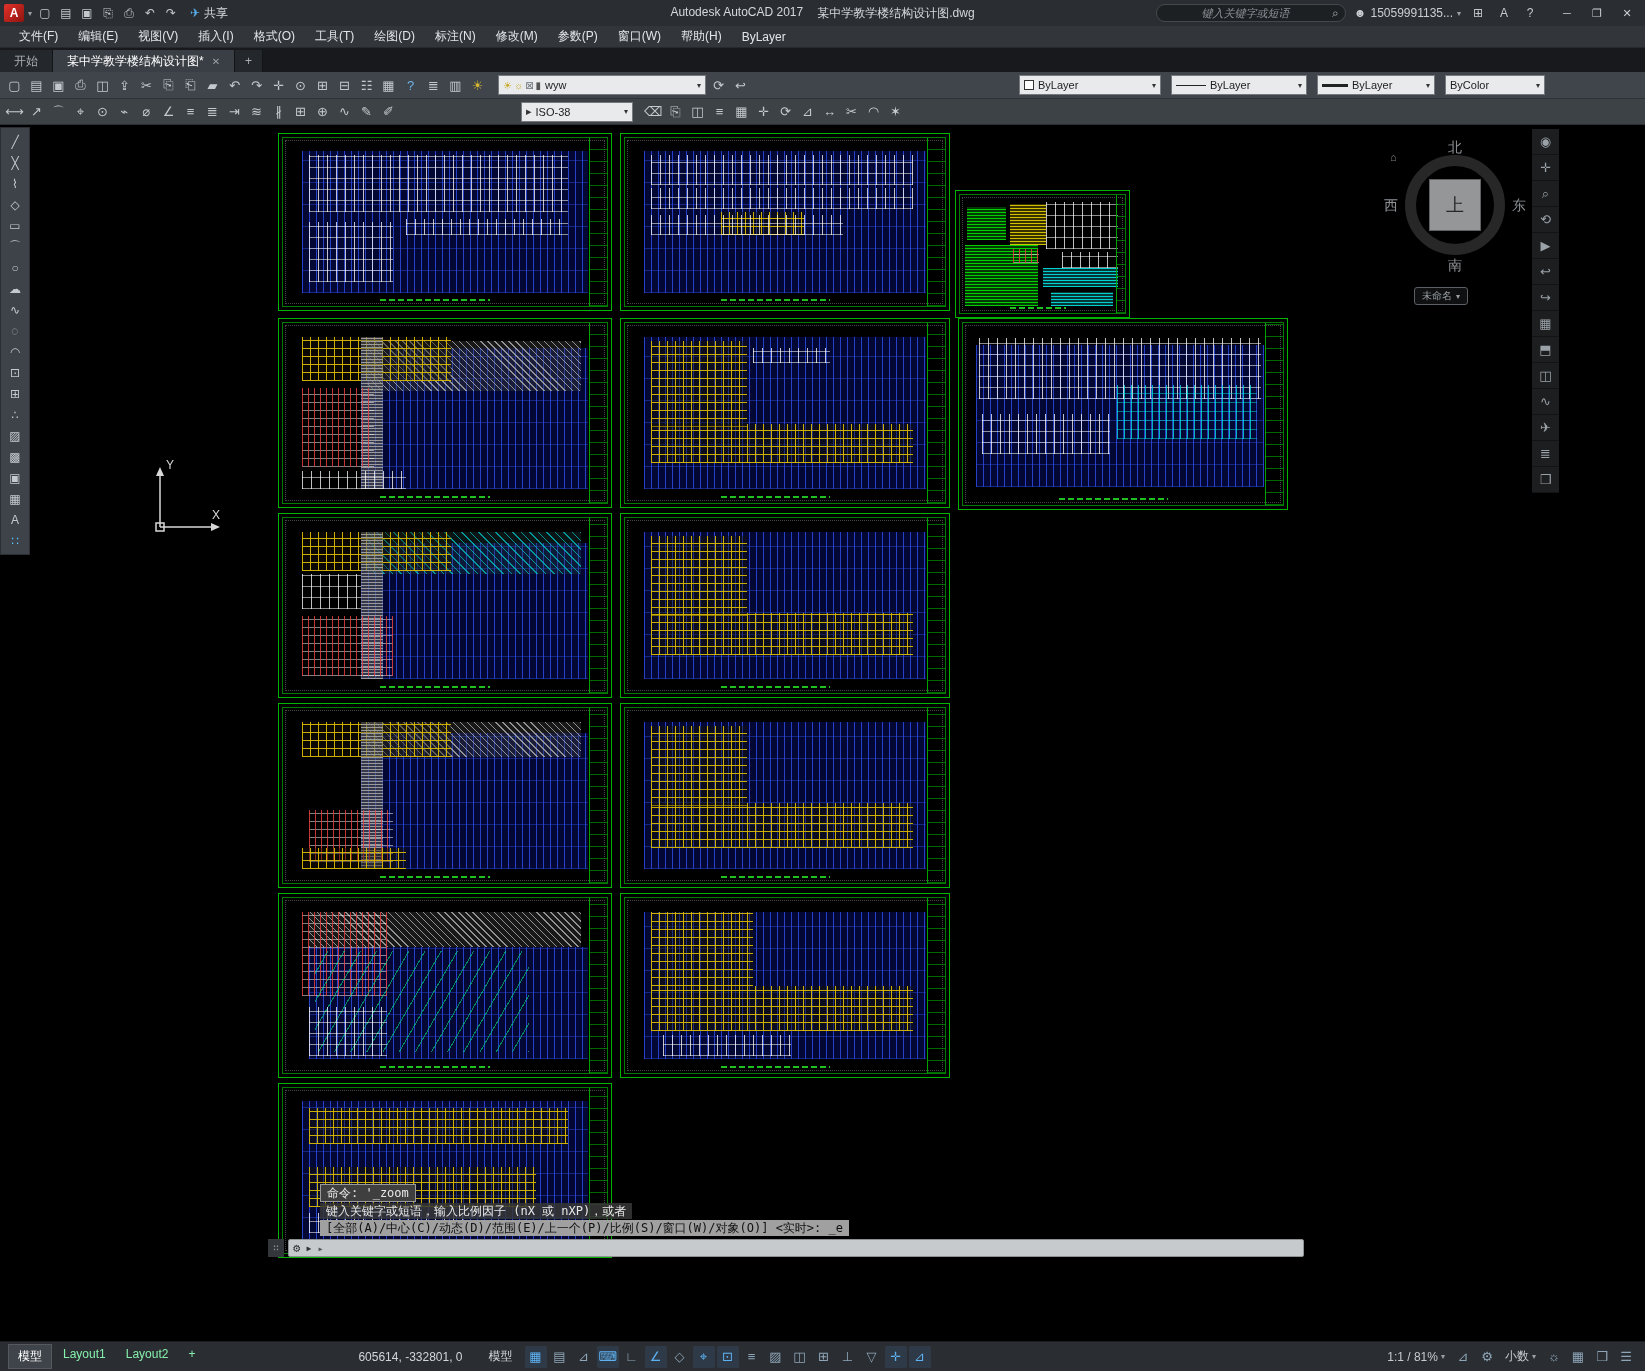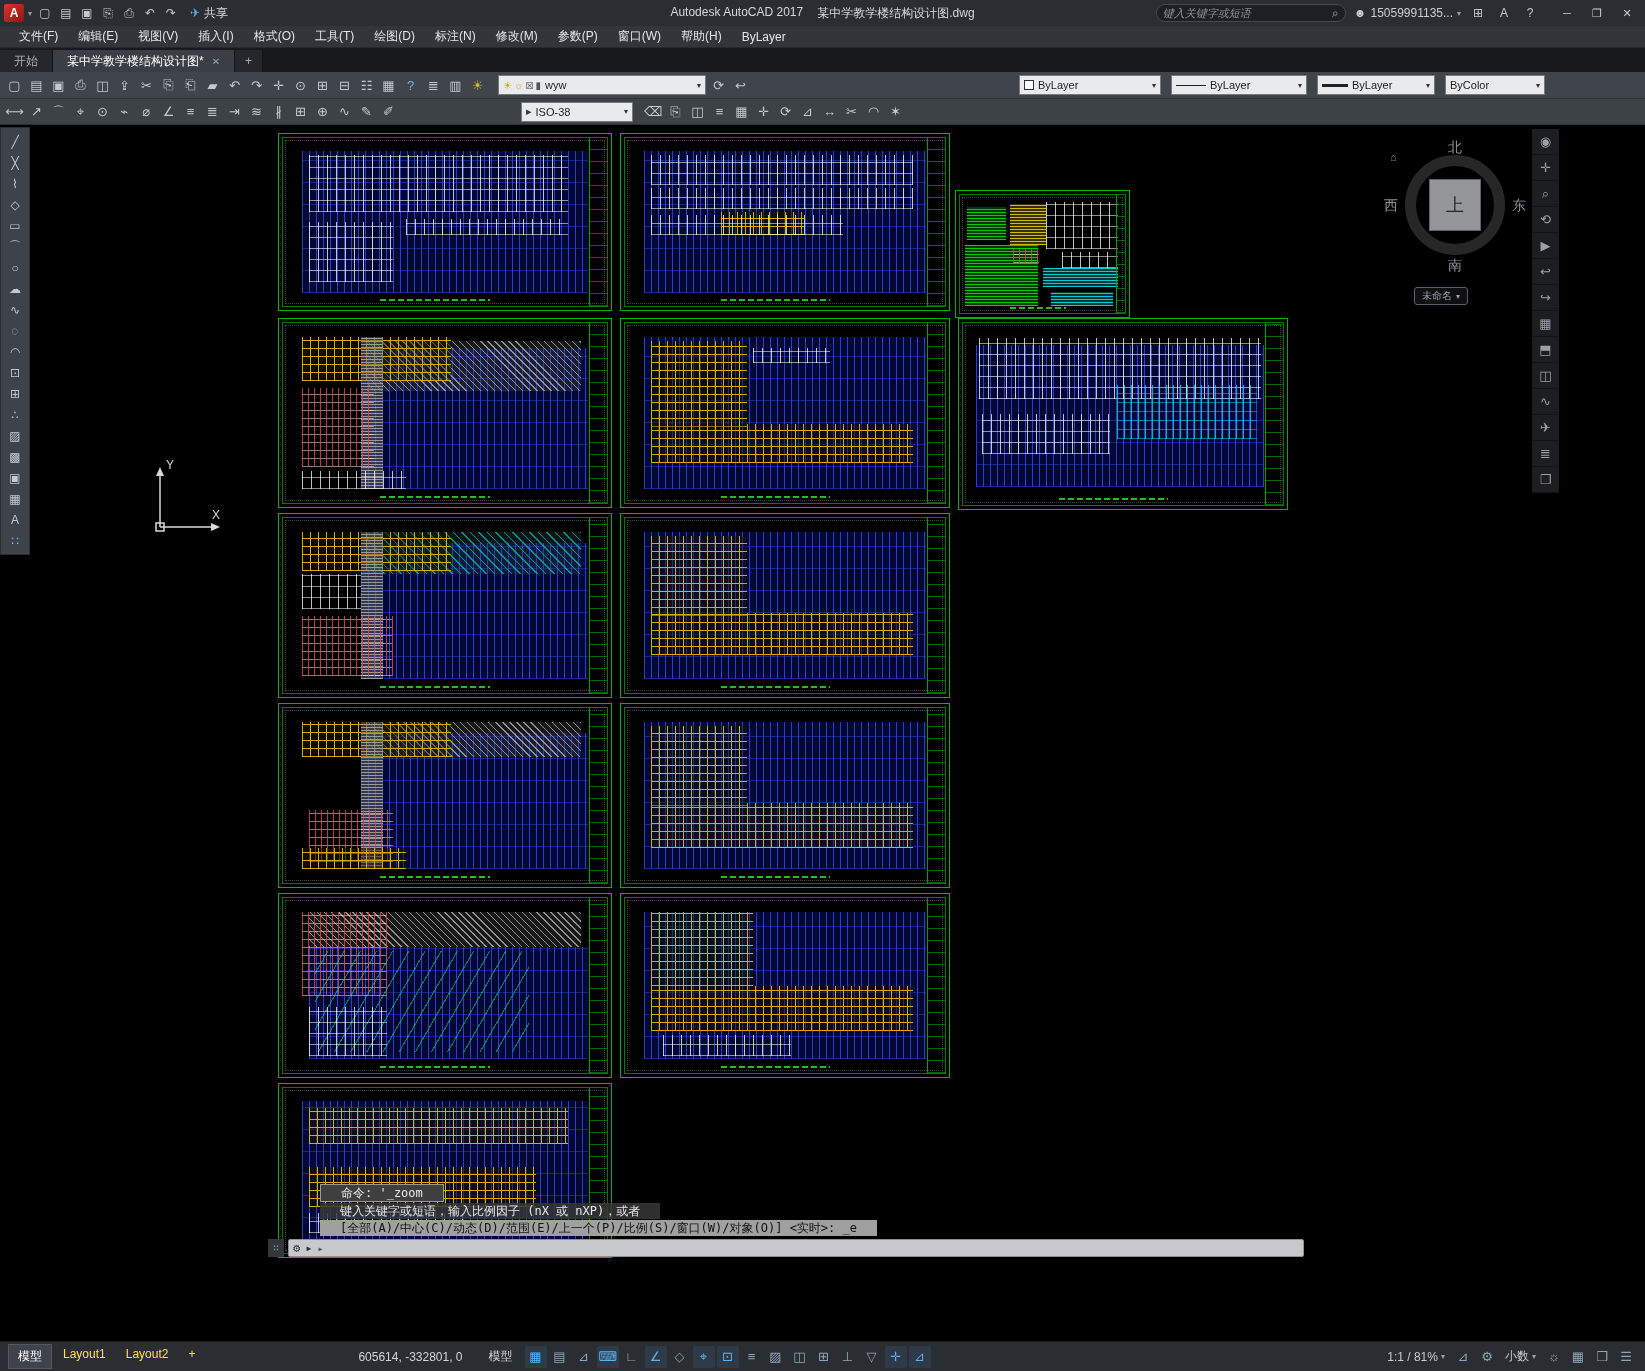--- a/index.html
+++ b/index.html
@@ -18,21 +18,21 @@
   .qi { width:18px; height:18px; display:flex; align-items:center; justify-content:center;
     color:#c3c9ce; font-size:12px; }
   .share { display:flex; align-items:center; gap:4px; color:#d7dadd; margin-left:6px; }
   .share-glyph { color:#58b0f0; }
   .tb-center { position:absolute; left:50%; transform:translateX(-50%); white-space:nowrap;
     color:#d4d8db; display:flex; gap:14px; }
   .tb-right { margin-left:auto; display:flex; align-items:center; gap:8px; }
   .searchbox { width:190px; height:18px; background:#1d2023; border:1px solid #45494e;
     border-radius:9px; display:flex; align-items:center; padding:0 6px; gap:4px; }
   .searchbox input { flex:1; background:transparent; border:none; outline:none;
-    color:#cfd4d9; font-size:11px; font-family:inherit; }
+    color:#cfd4d9; font-size:11px; font-family:inherit;text-align:center; }
   .searchbox input::placeholder { color:#8b9197; font-style:italic; }
   .mag { color:#9aa0a6; font-size:12px; }
   .acct { display:flex; align-items:center; gap:4px; color:#c9ced3; }
   .rrow { display:flex; gap:8px; }
   .winrow { display:flex; gap:2px; margin-left:6px; }
   .wi { width:28px; height:20px; display:flex; align-items:center; justify-content:center;
     color:#c9ced3; font-size:11px; }
 
   
   #menubar { height:22px; background:#32363b; display:flex; align-items:center; gap:2px;
@@ -142,40 +142,40 @@
   .vc-e { position:absolute; right:-4px; top:58px; }
   .vc-s { position:absolute; bottom:36px; left:0; right:0; }
   .vc-pill { position:absolute; bottom:6px; left:26px; padding:1px 7px;
     border:1px solid #5c5f63; border-radius:3px; font-size:10px; color:#9aa0a6;
     background:rgba(30,32,34,.5); display:flex; gap:4px; align-items:center; }
 
   #ucs { position:absolute; left:146px; top:330px; z-index:3; }
 
   #cmdpanel { position:absolute; left:268px; top:1058px; width:1036px; z-index:6;
     font-family:"DejaVu Sans Mono","Liberation Mono",monospace; font-size:12px; }
-  .cmd-line { display:table; margin:1px 0 1px 52px; padding:0 20px; line-height:16px;
+  .cmd-line { display:table; margin:1px 0 1px 52px; padding:0 6px; line-height:16px;
     color:#e8e8e8; background:rgba(55,55,55,.85); white-space:pre; }
   .cmd-line.boxed { border:1px solid #9a9a9a; background:#3f3f3f; }
   .cmd-line.sel { background:#a0a0a0; color:#111; }
   .cmd-inputrow { display:flex; align-items:center; margin-top:3px; gap:4px; }
   .grip { width:16px; height:18px; background:#33373b; color:#8b9197; text-align:center;
     line-height:18px; font-size:10px; }
   .cmd-inputbar { flex:1; height:18px; background:#c7cacd; border:1px solid #8e9194;
     border-radius:2px; display:flex; align-items:center; padding:0 4px; gap:5px;
     color:#2e3134; }
   .cmd-inputbar input { flex:1; background:transparent; border:none; outline:none;
     font:inherit; color:#222; }
   .cmd-inputbar input::placeholder { color:#63676a; }
   .endarrow { color:#555; font-size:10px; }
 
   
   #statusbar { height:30px; background:#2a2e33; border-top:1px solid #1a1d20;
     display:flex; align-items:center; gap:4px; padding:0 8px; flex:0 0 30px;
     color:#c6cbd0; font-size:12px; }
-  .ltab { padding:3px 9px; color:#fde047; }
+  .ltab { padding:3px 9px; color:#86efac; }
   .ltab.active { background:#3f444a; color:#fff; border:1px solid #55595e; }
   .coords { margin-left:150px; color:#d2d6da; font-size:12px; white-space:nowrap; }
   .space { margin-left:14px; padding:2px 8px; color:#d2d6da; }
   .stog { display:flex; gap:2px; }
   .sti { width:22px; height:22px; display:flex; align-items:center; justify-content:center;
     color:#8fa6b8; font-size:13px; border-radius:2px; }
   .sti.active { color:#5fb2f2; background:rgba(80,150,220,.12); }
   .sright { margin-left:auto; display:flex; align-items:center; gap:7px; }
   .lblgrp { display:flex; align-items:center; gap:3px; color:#c6cbd0; white-space:nowrap; }
 </style>

